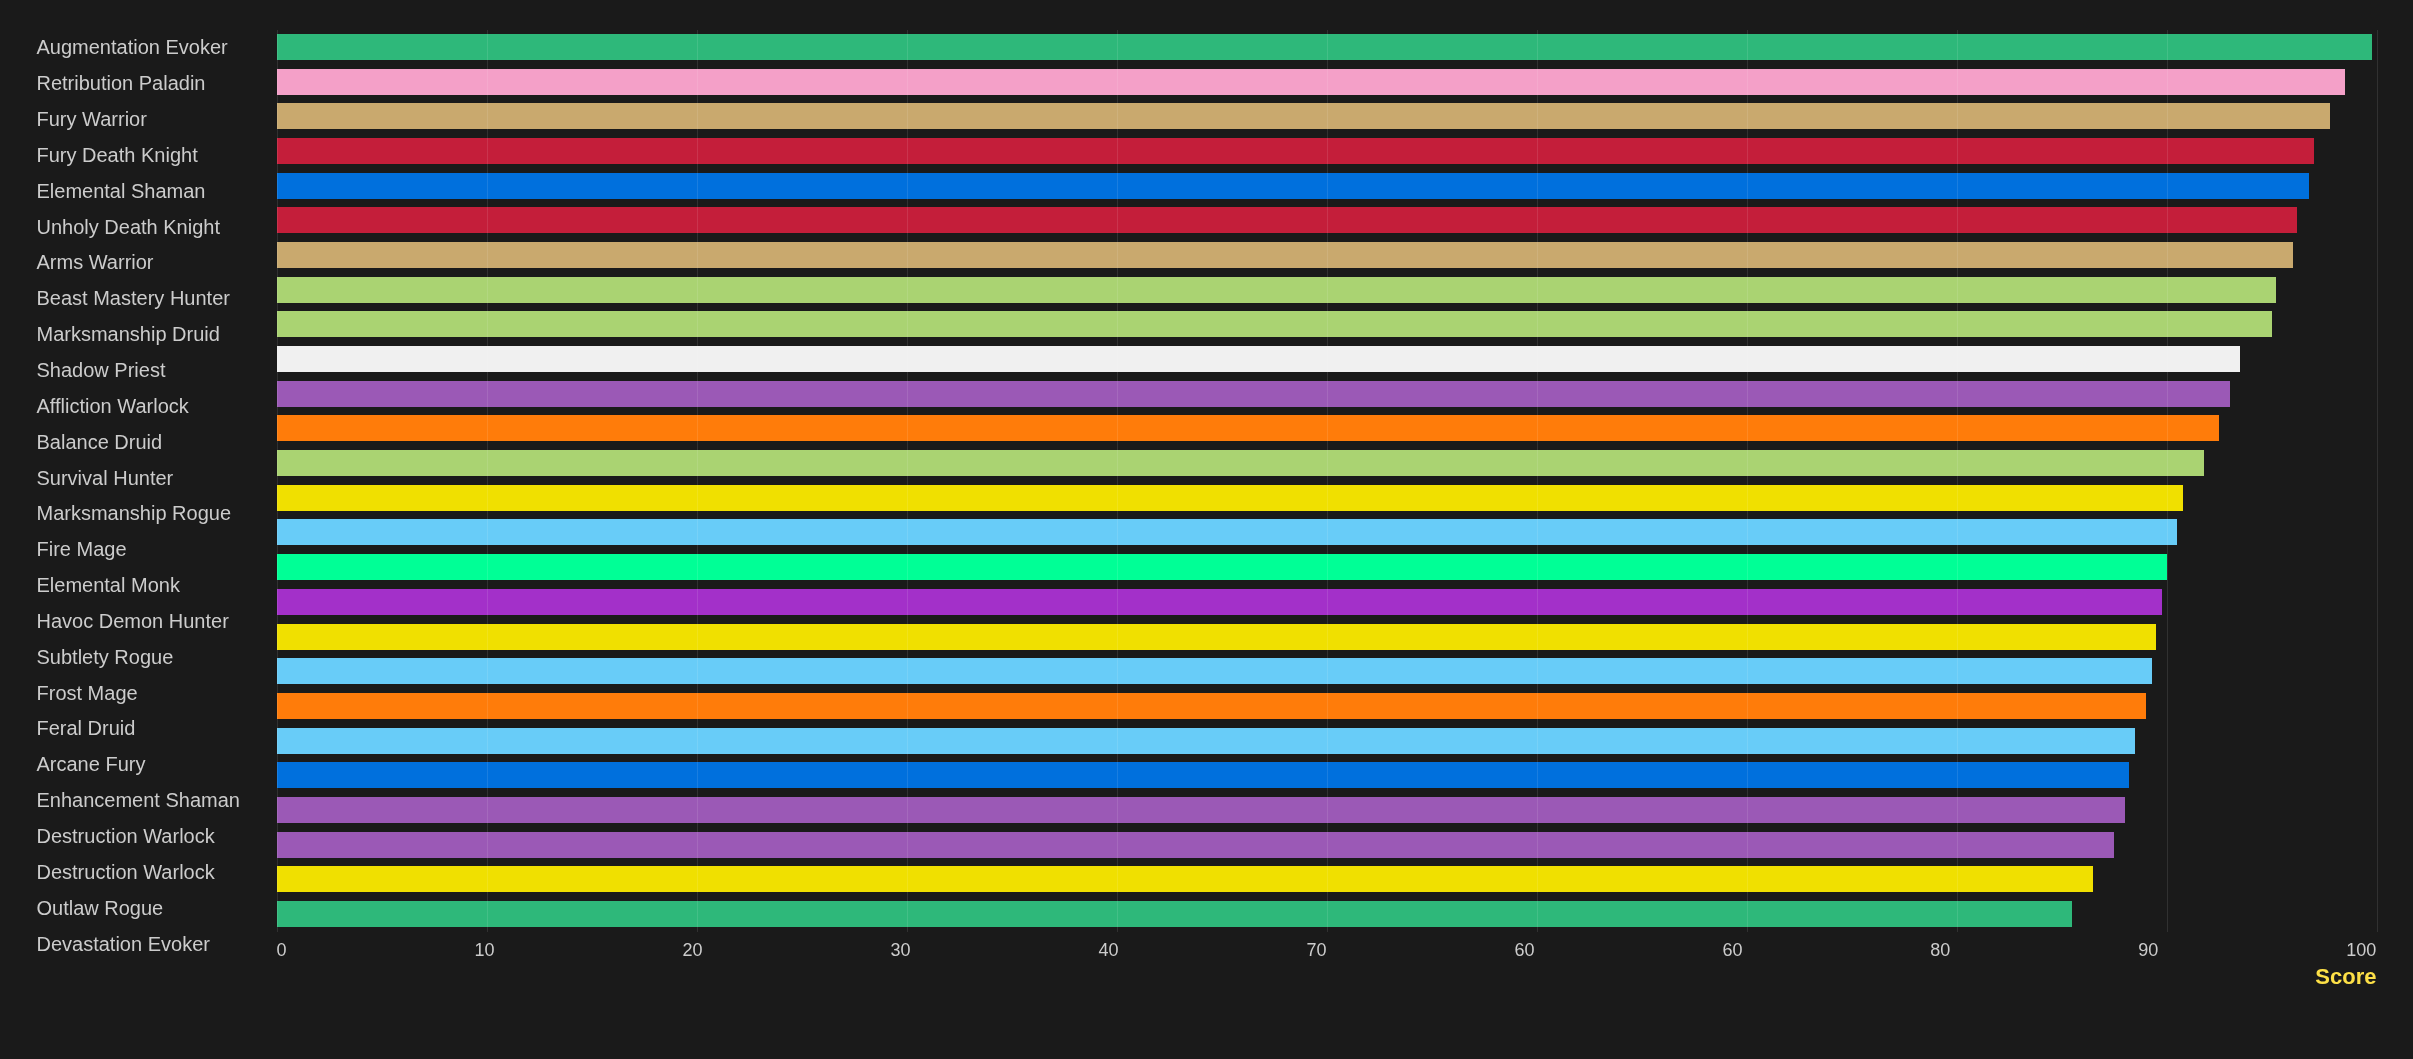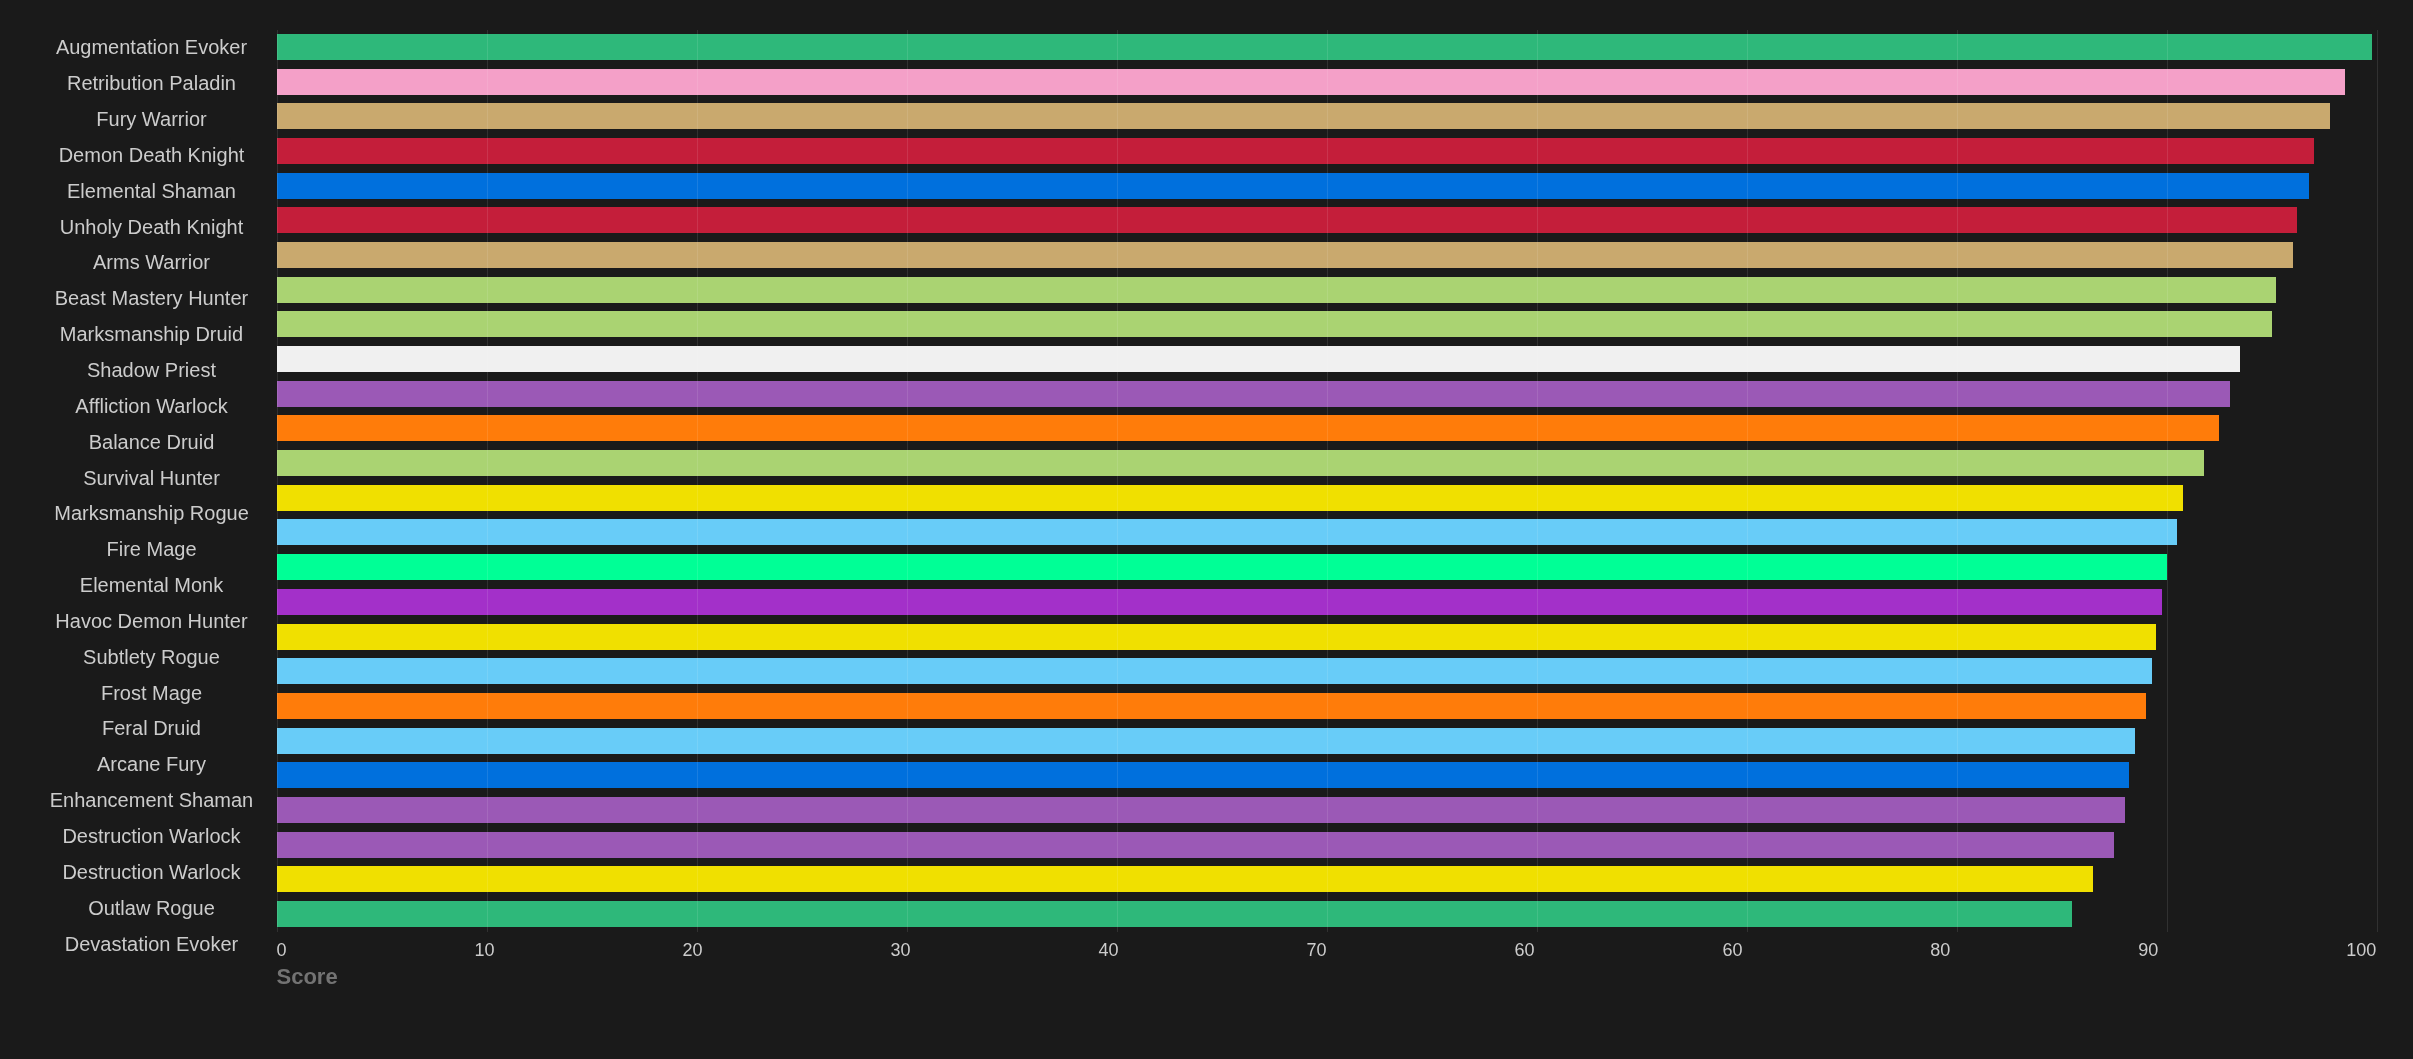--- a/index.html
+++ b/index.html
@@ -24,21 +24,21 @@
     }
     .chart-body {
       display: flex;
       flex: 1;
       gap: 0;
     }
     .y-labels {
       display: flex;
       flex-direction: column;
       justify-content: space-around;
-      align-items: center;
+      align-items: flex-start;
       padding-right: 10px;
       min-width: 240px;
       padding-bottom: 28px;
     }
     .y-label {
       font-size: 20px;
       color: #cccccc;
       white-space: nowrap;
       line-height: 1;
     }
@@ -84,37 +84,37 @@
       padding-left: 0;
       padding-top: 8px;
       height: 28px;
     }
     .x-tick {
       font-size: 18px;
       color: #cccccc;
       text-align: center;
     }
     .x-axis-label {
-      text-align: left;
+      text-align: right;
       font-size: 22px;
-      color: #737373;
+      color: #fde047;
       padding-top: 4px;
       font-weight: bold;
     }
   </style>
 </head>
 <body>
 
 <div class="chart-container">
   <div class="chart-body">
     <div class="y-labels" id="y-labels">
         <div class="y-label">Augmentation Evoker</div>
         <div class="y-label">Retribution Paladin</div>
         <div class="y-label">Fury Warrior</div>
-        <div class="y-label">Demon Death Knight</div>
+        <div class="y-label">Fury Death Knight</div>
         <div class="y-label">Elemental Shaman</div>
         <div class="y-label">Unholy Death Knight</div>
         <div class="y-label">Arms Warrior</div>
         <div class="y-label">Beast Mastery Hunter</div>
         <div class="y-label">Marksmanship Druid</div>
         <div class="y-label">Shadow Priest</div>
         <div class="y-label">Affliction Warlock</div>
         <div class="y-label">Balance Druid</div>
         <div class="y-label">Survival Hunter</div>
         <div class="y-label">Marksmanship Rogue</div>

